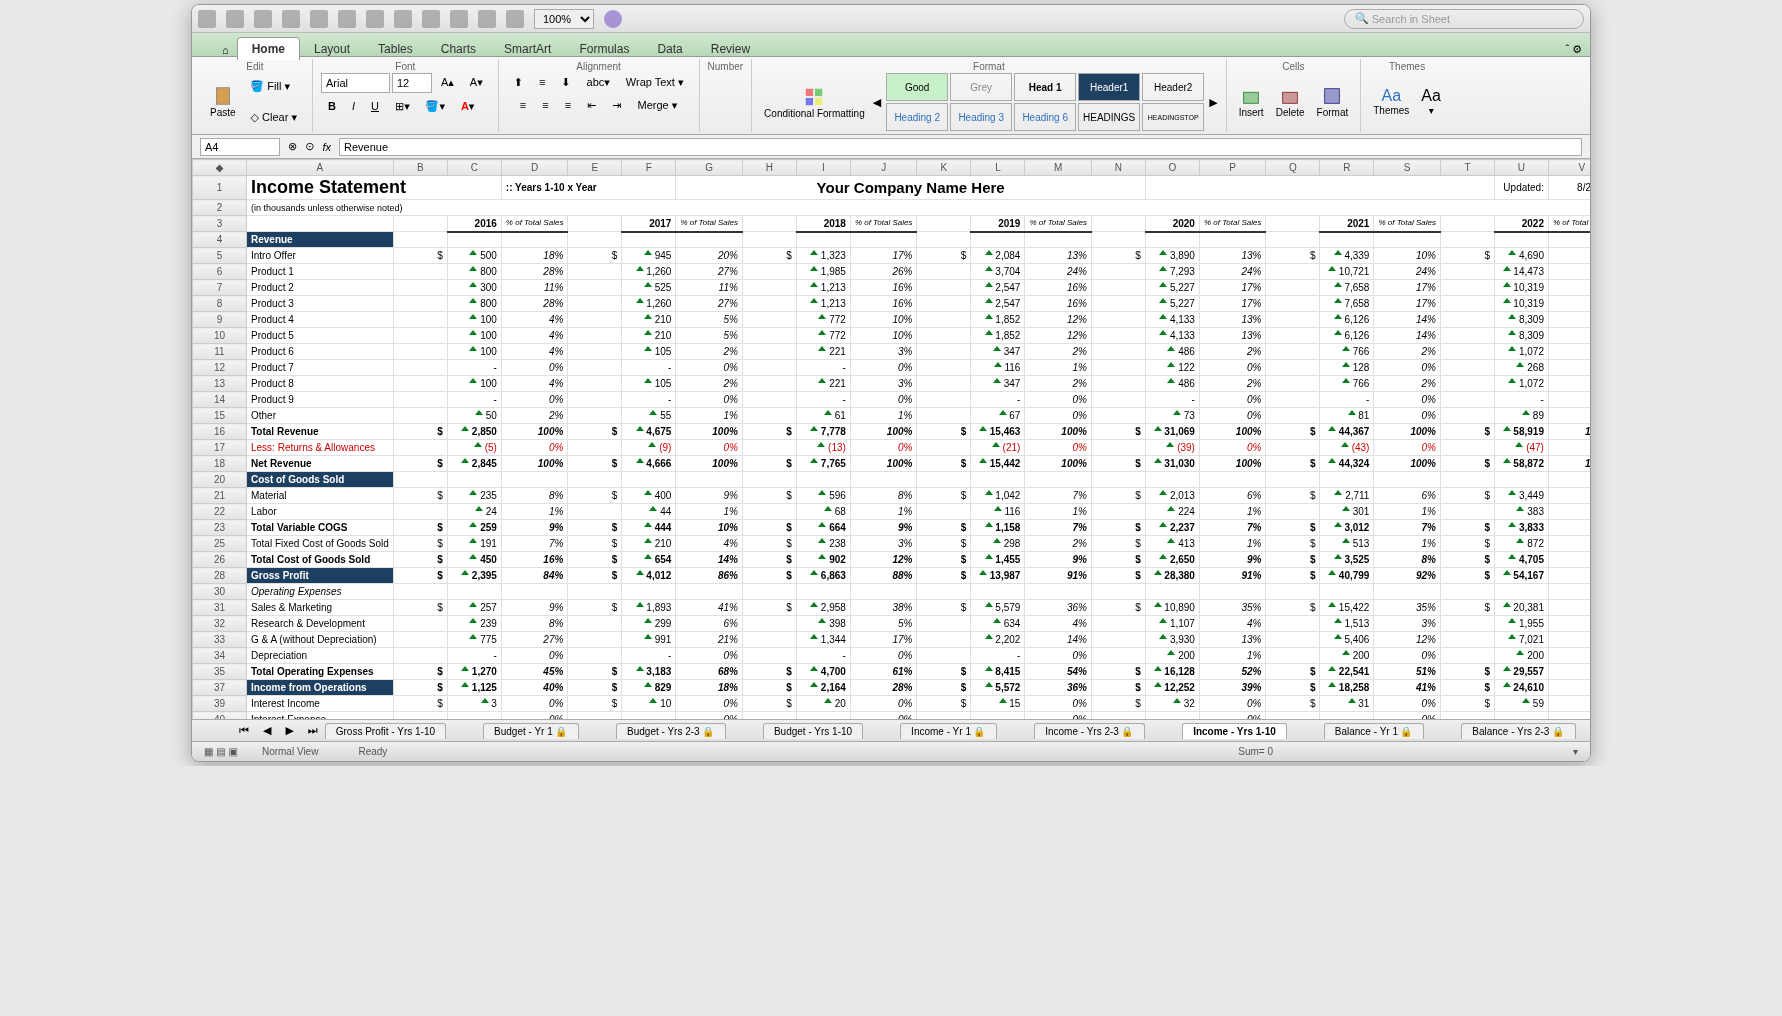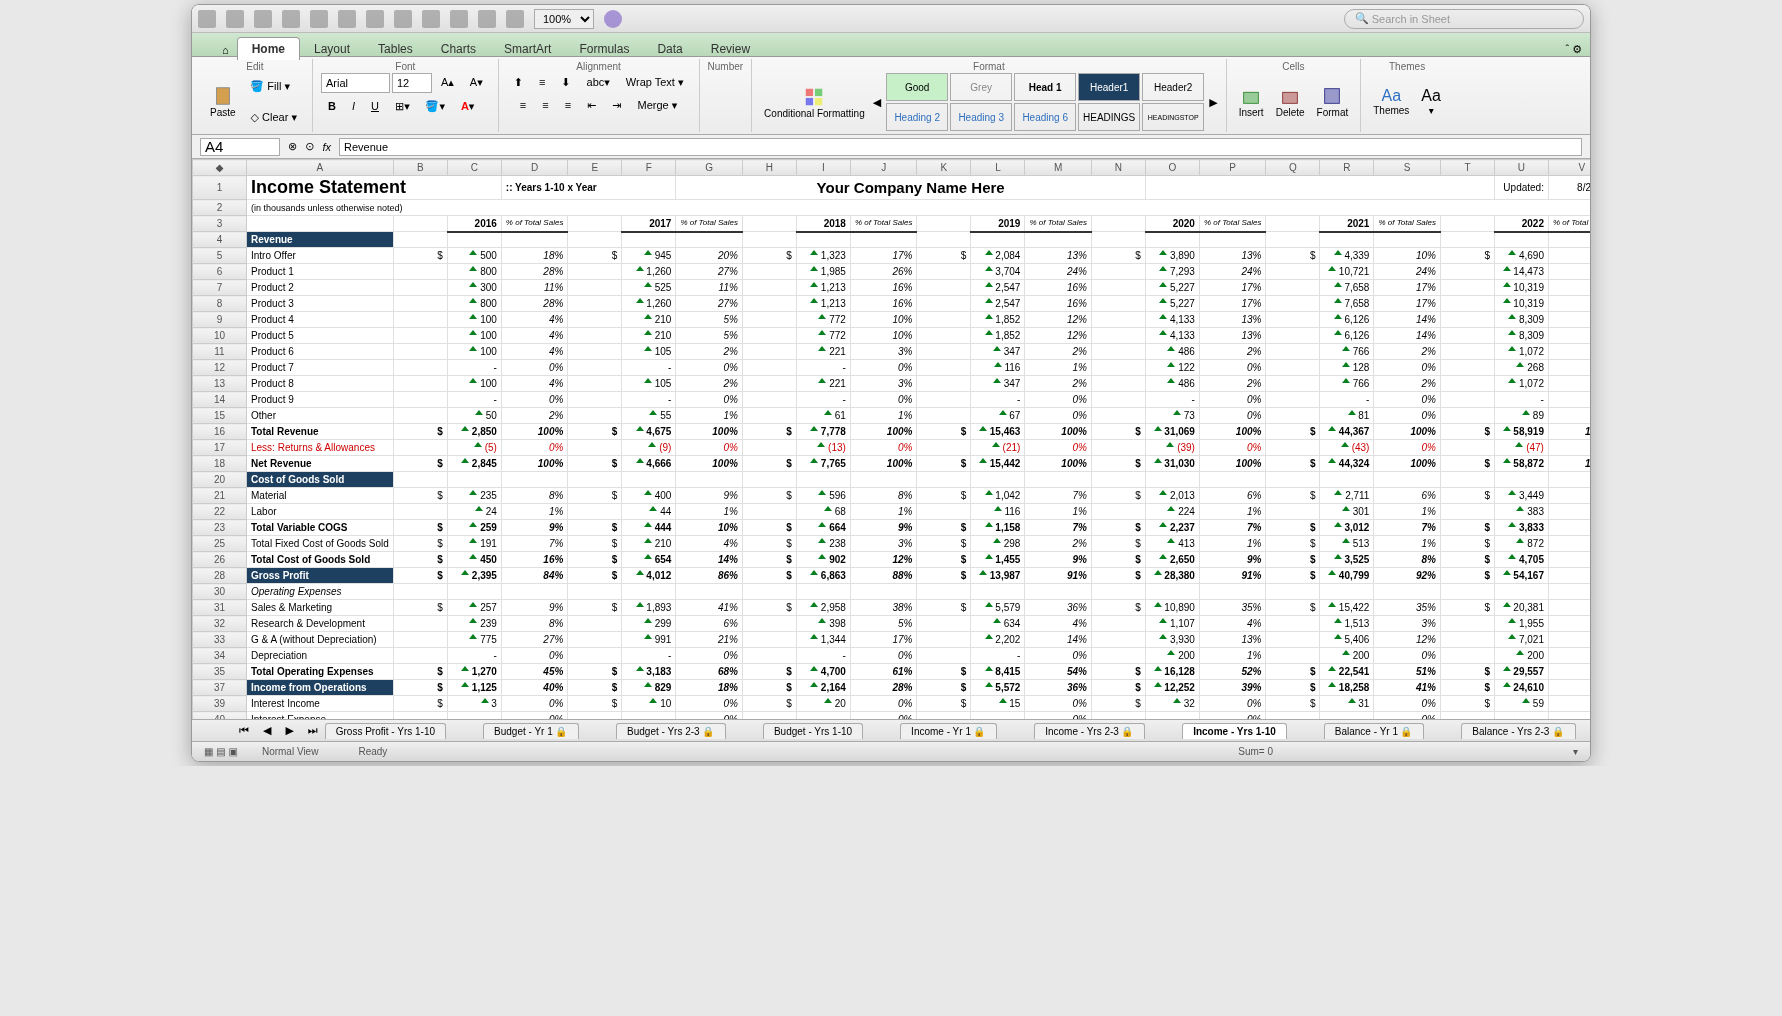--- a/index.html
+++ b/index.html
@@ -20,21 +20,21 @@
 .rgroup { border-right:1px solid #ccc; padding:2px 8px; display:flex; flex-direction:column; }
 .rgroup-title { font-size:10px; color:#666; text-align:center; height:12px; }
 .rgroup-body { flex:1; display:flex; align-items:center; gap:4px; }
 .btn { padding:2px 6px; border:1px solid transparent; border-radius:3px; font-size:11px; cursor:pointer; }
 .bigbtn { display:flex; flex-direction:column; align-items:center; font-size:10px; padding:2px 4px; }
 .bigbtn svg{width:22px;height:22px;}
 .fontsel { width:69px; height:20px; border:1px solid #aaa; font-size:11px; padding:0 4px; }
 .sizesel { width:40px; height:20px; border:1px solid #aaa; font-size:11px; padding:0 4px; }
 .stylecell { width:62px; height:28px; border:1px solid #aaa; font-size:10px; display:flex; align-items:center; justify-content:center; margin:1px; }
 .formulabar { height:24px; background:#f0f0f0; border-bottom:1px solid #aaa; display:flex; align-items:center; padding:0 8px; gap:8px; }
-.namebox { width:80px; height:18px; border:1px solid #aaa; font-size:15px; padding:0 4px; background:#fff; }
+.namebox { width:80px; height:18px; border:1px solid #aaa; font-size:11px; padding:0 4px; background:#fff; }
 .fxinput { flex:1; height:18px; border:1px solid #aaa; font-size:11px; padding:0 4px; background:#fff; }
 .gridwrap { height:560px; overflow:auto; position:relative; background:#fff; }
 table.sheet { border-collapse:collapse; font-size:10px; }
 table.sheet th { background:linear-gradient(#f4f4f4,#e4e4e4); border:1px solid #ccc; font-weight:normal; color:#555; padding:2px 4px; height:16px; position:sticky; }
 table.sheet th.colhdr { top:0; min-width:54px; }
 table.sheet th.rowhdr { left:0; width:28px; text-align:center; }
 table.sheet td { border:1px solid #e0e0e0; padding:1px 4px; height:15px; white-space:nowrap; }
 .darkband { background:#1e4060; color:#fff; font-weight:bold; }
 .section { font-style:italic; }
 .bold { font-weight:bold; }

